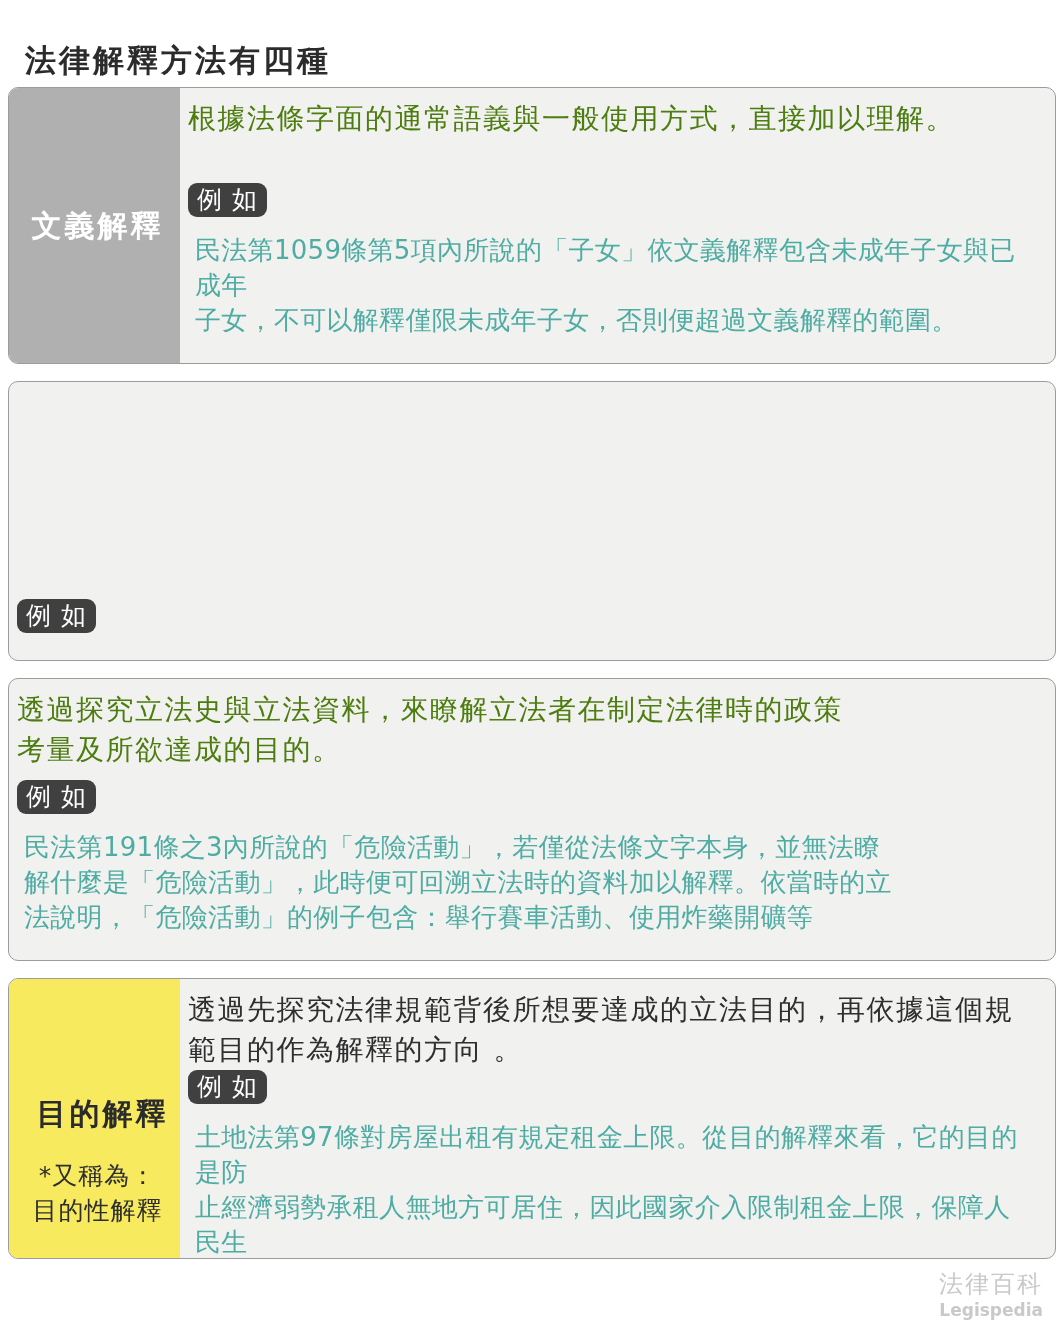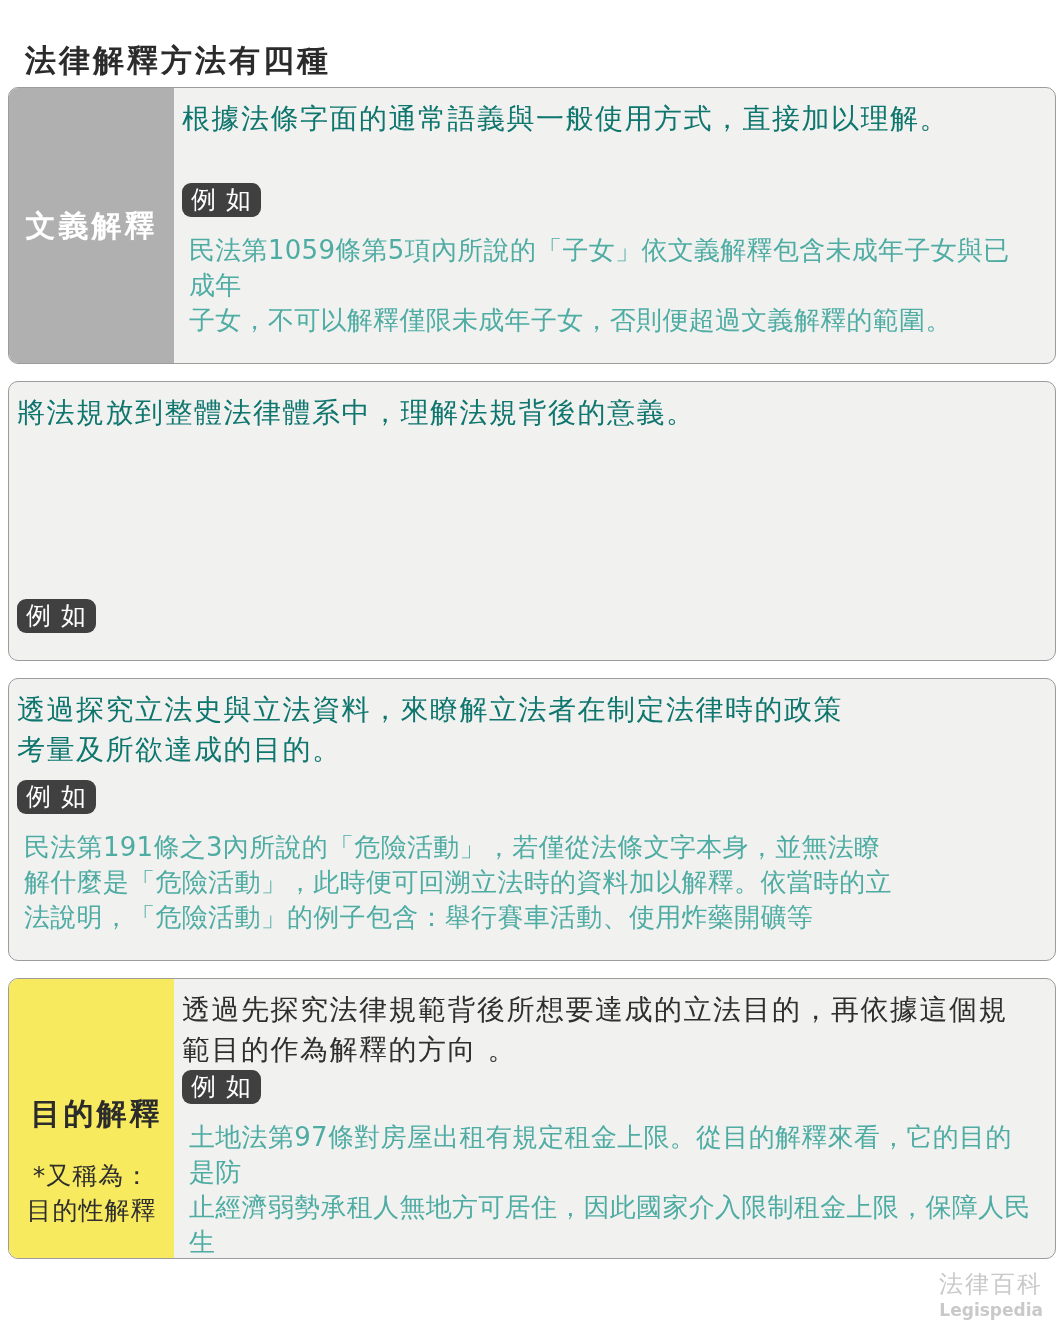--- a/index.html
+++ b/index.html
@@ -41,20 +41,21 @@
   .card.c4 { height: 281px; }
 
   .label-col {
     flex: 0 0 165px;
     width: 165px;
     background: #b0b0b0;
     display: flex;
     flex-direction: column;
     justify-content: center;
     align-items: center;
+    padding-left: 6px;
   }
   .card.c4 .label-col { background: #f7ea5f; }
   .label-group {
     display: flex;
     flex-direction: column;
     align-items: center;
   }
   .card.c4 .label-group { transform: translateY(42px); }
   .method-label {
     font-size: 30px;
@@ -78,21 +79,21 @@
     display: flex;
     flex-direction: column;
     align-items: flex-start;
     box-sizing: border-box;
     padding: 11px 14px 18px 8px;
   }
   .desc {
     margin: 0;
     font-size: 28px;
     line-height: 40px;
-    color: #0f766e;
+    color: #4d7c0f;
     letter-spacing: 1.5px;
     white-space: pre-line;
   }
   .card.c4 .desc { color: #2f2f2f; }
   .spacer { flex: 1 1 auto; }
   .example-badge {
     background: #404040;
     color: #ffffff;
     font-size: 25px;
     line-height: 34px;
@@ -145,21 +146,20 @@
       <p class="desc">根據法條字面的通常語義與一般使用方式，直接加以理解。</p>
       <div class="spacer"></div>
       <span class="example-badge">例 如</span>
       <p class="example">民法第1059條第5項內所說的「子女」依文義解釋包含未成年子女與已成年
 子女，不可以解釋僅限未成年子女，否則便超過文義解釋的範圍。</p>
     </div>
   </section>
 
   <section class="card c2">
     <div class="content-col">
-      <p class="desc">將法規放到整體法律體系中，理解法規背後的意義。</p>
       <div class="spacer"></div>
       <span class="example-badge">例 如</span>
     </div>
   </section>
 
   <section class="card c3">
     <div class="content-col">
       <p class="desc">透過探究立法史與立法資料，來瞭解立法者在制定法律時的政策
 考量及所欲達成的目的。</p>
       <div class="spacer"></div>

